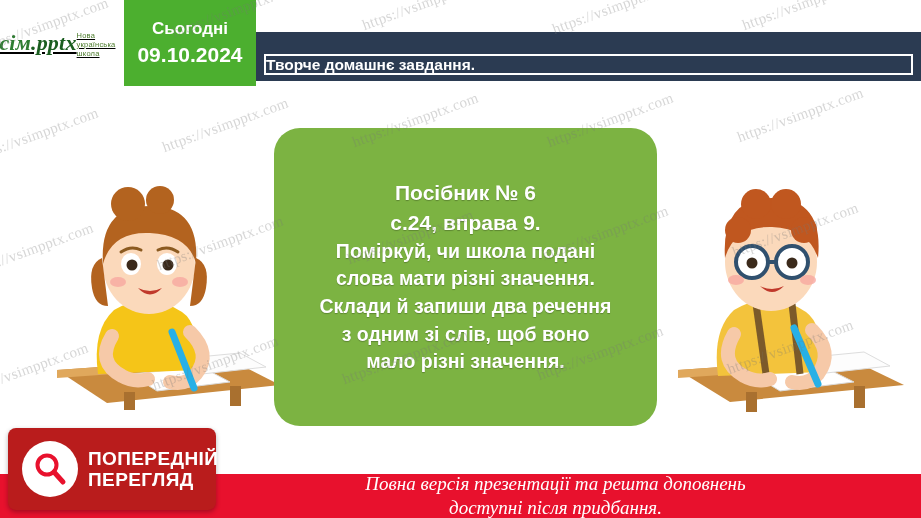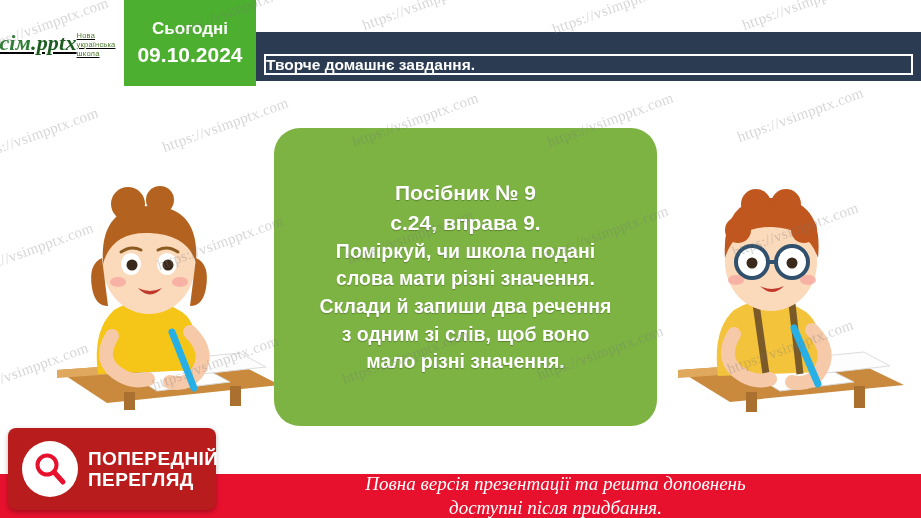--- a/index.html
+++ b/index.html
@@ -341,21 +341,21 @@
     </div>
     <div class="logo-sub">Нова українська школа</div>
   </div>
 
   <div class="date-badge">
     <div class="today">Сьогодні</div>
     <div class="date">09.10.2024</div>
   </div>
 
   <div class="card">
-    <div class="line big">Посібник № 9</div>
+    <div class="line big">Посібник № 6</div>
     <div class="line big">с.24, вправа 9.</div>
     <div class="line">Поміркуй, чи школа подані</div>
     <div class="line">слова мати різні значення.</div>
     <div class="line">Склади й запиши два речення</div>
     <div class="line">з одним зі слів, щоб воно</div>
     <div class="line">мало різні значення.</div>
   </div>
 
   <div class="wm-layer">
     <div class="wm" style="left:-20px;  top:40px;">https://vsimpptx.com</div>

